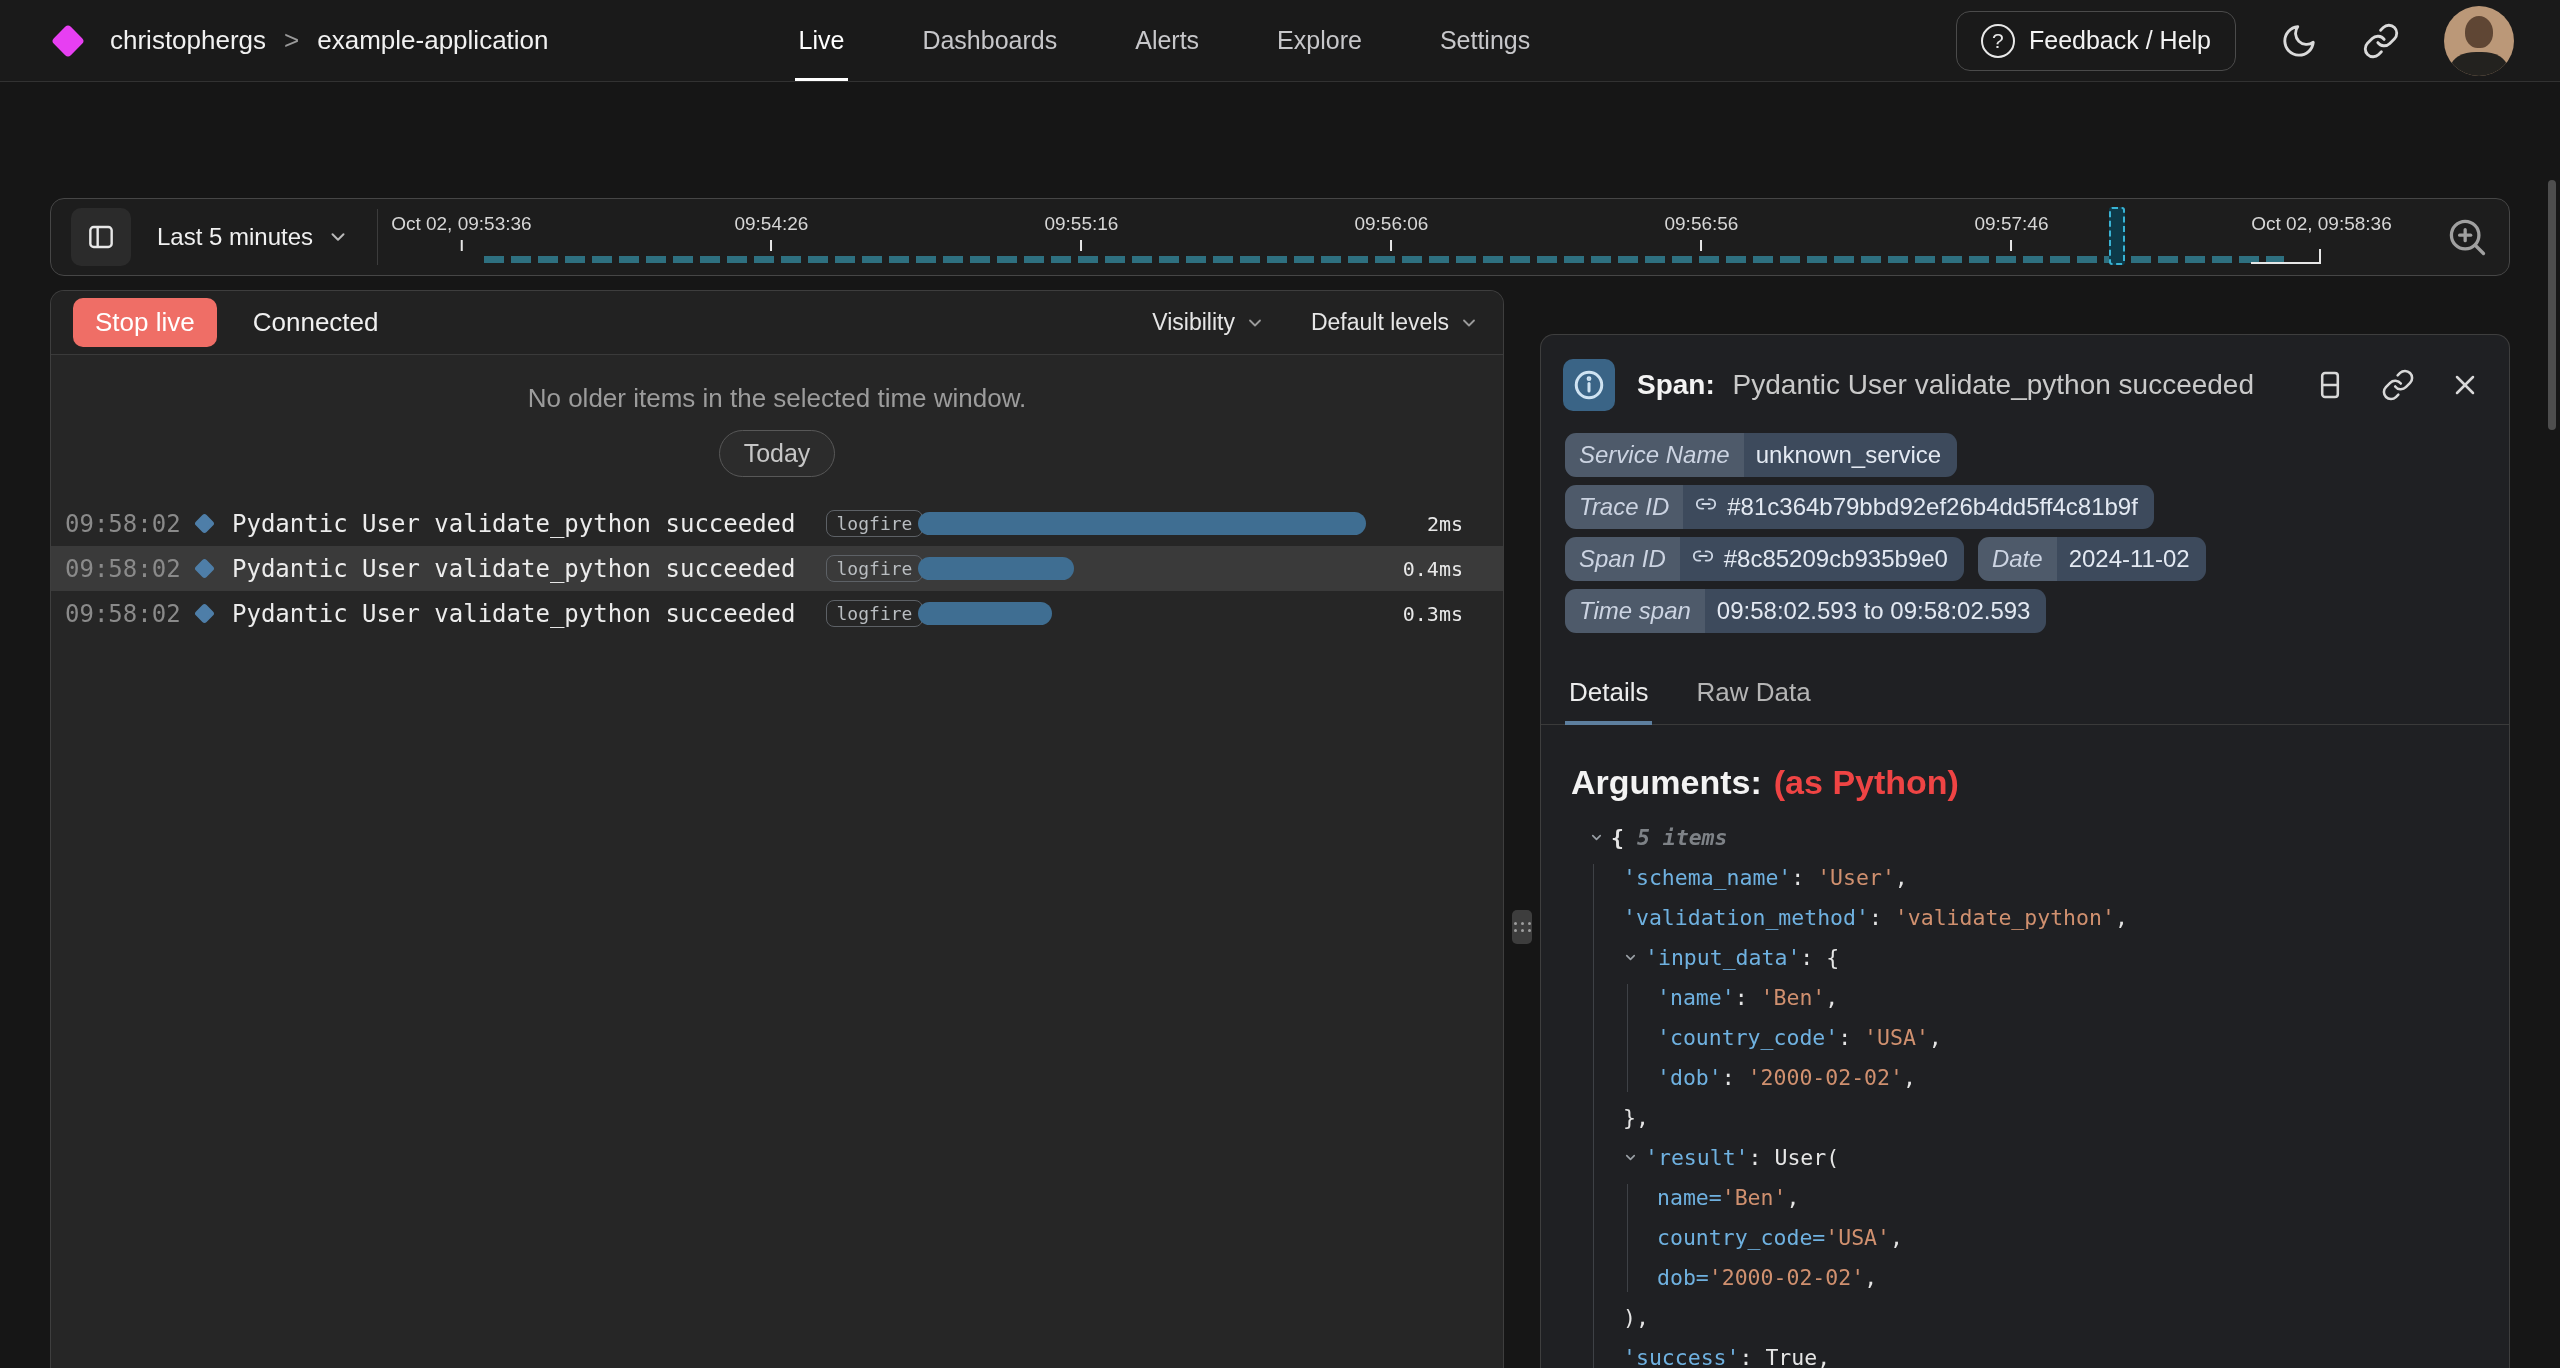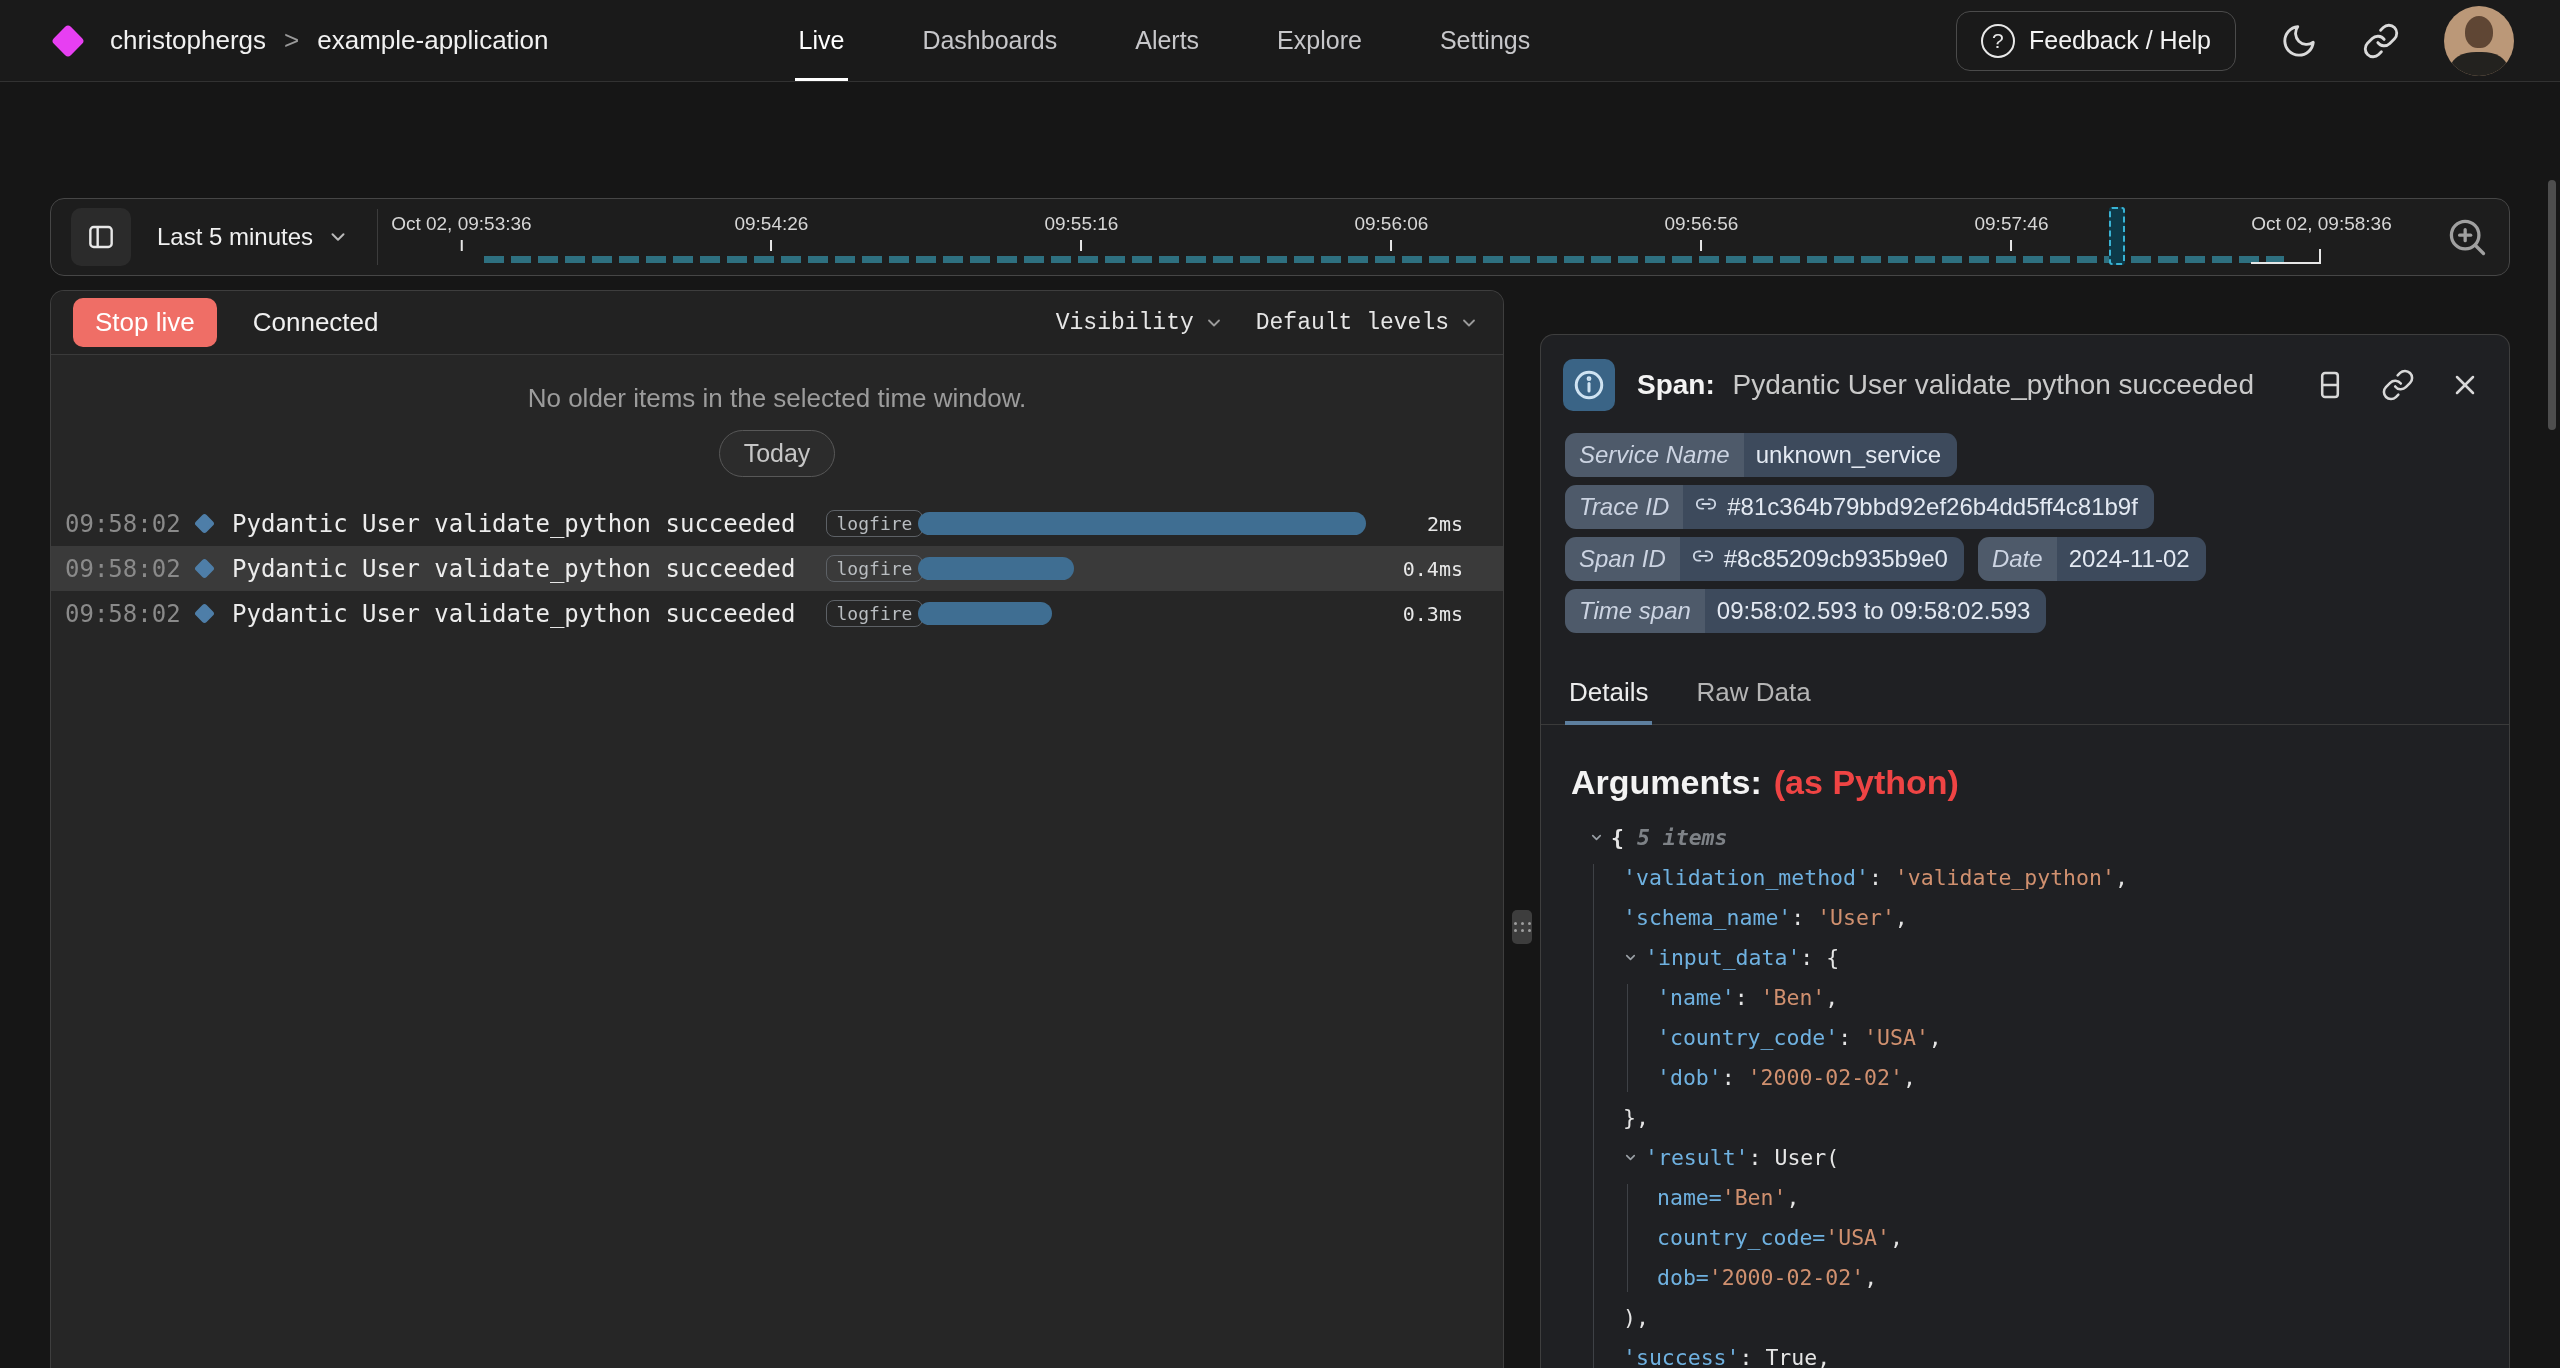--- a/index.html
+++ b/index.html
@@ -64,21 +64,21 @@
 
   
   .main { position:absolute; left:50px; right:50px; top:290px; bottom:0; display:flex; }
   .list-panel { width:1454px; flex:none; background:#262626; border:1px solid #3e3e3e; border-bottom:none;
                 border-radius:14px 14px 0 0; display:flex; flex-direction:column; overflow:hidden; }
   .list-header { height:64px; flex:none; display:flex; align-items:center; padding:0 24px 0 22px;
                  background:#222222; border-bottom:1px solid #3a3a3a; }
   .stop-btn { background:#ef6e66; color:#ffffff; font-size:26px; border:none; border-radius:10px;
               padding:9px 22px; font-family:inherit; }
   .connected { margin-left:36px; font-size:26px; color:#f0f0f0; }
-  .lh-right { margin-left:auto; display:flex; align-items:flex-start; gap:32px;font-family:Liberation Mono, monospace; }
+  .lh-right { margin-left:auto; display:flex; align-items:flex-start; gap:46px; }
   .dd { display:flex; align-items:center; gap:10px; font-size:23px; color:#e6e6e6; cursor:pointer; }
   .dd .chev { color:#9a9a9a; }
   .notice { margin-top:28px; text-align:center; font-size:26px; color:#9c9c9c; }
   .today-wrap { text-align:center; margin:16px 0 24px; }
   .today-btn { display:inline-block; padding:8px 24px; border:1px solid #585858; border-radius:26px;
                background:#2c2c2c; color:#c6c6c6; font-size:25px; }
   .lrow { height:45px; display:flex; align-items:center; padding:0 40px 0 14px; }
   .lrow.hl { background:#3a3a3a; }
   .lrow-left { display:flex; align-items:center; width:853px; min-width:853px; flex:none; }
   .ltime { width:130px; font-family:"DejaVu Sans Mono", monospace; font-size:24px; color:#8a8a8a; flex:none; }
@@ -385,22 +385,22 @@
           <div class="dtab">Raw Data</div>
         </div>
       <div class="d-content">
         <div class="args-head">
           <span>Arguments:</span><span class="args-suffix">(as Python)</span>
         </div>
         <div class="code" id="code">
             <div class="cline" style="padding-left: 18px; font-weight: bold;"><span class="chev-code"><svg width="15" height="15" viewBox="0 0 24 24" fill="none" stroke="currentColor" stroke-width="2.6" stroke-linecap="round" stroke-linejoin="round">
                   <polyline points="6 9 12 15 18 9"></polyline>
                 </svg></span><span class="c-p">{ </span><span class="c-i">5 items</span></div>
+            <div class="cline" style="padding-left: 52px;"><span class="c-k">'schema_name'</span><span class="c-p">: </span><span class="c-s">'User'</span><span class="c-p">,</span></div>
             <div class="cline" style="padding-left: 52px;"><span class="c-k">'validation_method'</span><span class="c-p">: </span><span class="c-s">'validate_python'</span><span class="c-p">,</span></div>
-            <div class="cline" style="padding-left: 52px;"><span class="c-k">'schema_name'</span><span class="c-p">: </span><span class="c-s">'User'</span><span class="c-p">,</span></div>
             <div class="cline" style="padding-left: 52px;"><span class="chev-code"><svg width="15" height="15" viewBox="0 0 24 24" fill="none" stroke="currentColor" stroke-width="2.6" stroke-linecap="round" stroke-linejoin="round">
                   <polyline points="6 9 12 15 18 9"></polyline>
                 </svg></span><span class="c-k">'input_data'</span><span class="c-p">: {</span></div>
             <div class="cline" style="padding-left: 86px;"><span class="c-k">'name'</span><span class="c-p">: </span><span class="c-s">'Ben'</span><span class="c-p">,</span></div>
             <div class="cline" style="padding-left: 86px;"><span class="c-k">'country_code'</span><span class="c-p">: </span><span class="c-s">'USA'</span><span class="c-p">,</span></div>
             <div class="cline" style="padding-left: 86px;"><span class="c-k">'dob'</span><span class="c-p">: </span><span class="c-s">'2000-02-02'</span><span class="c-p">,</span></div>
             <div class="cline" style="padding-left: 52px;"><span class="c-p">},</span></div>
             <div class="cline" style="padding-left: 52px;"><span class="chev-code"><svg width="15" height="15" viewBox="0 0 24 24" fill="none" stroke="currentColor" stroke-width="2.6" stroke-linecap="round" stroke-linejoin="round">
                   <polyline points="6 9 12 15 18 9"></polyline>
                 </svg></span><span class="c-k">'result'</span><span class="c-p">: </span><span class="c-p">User(</span></div>

